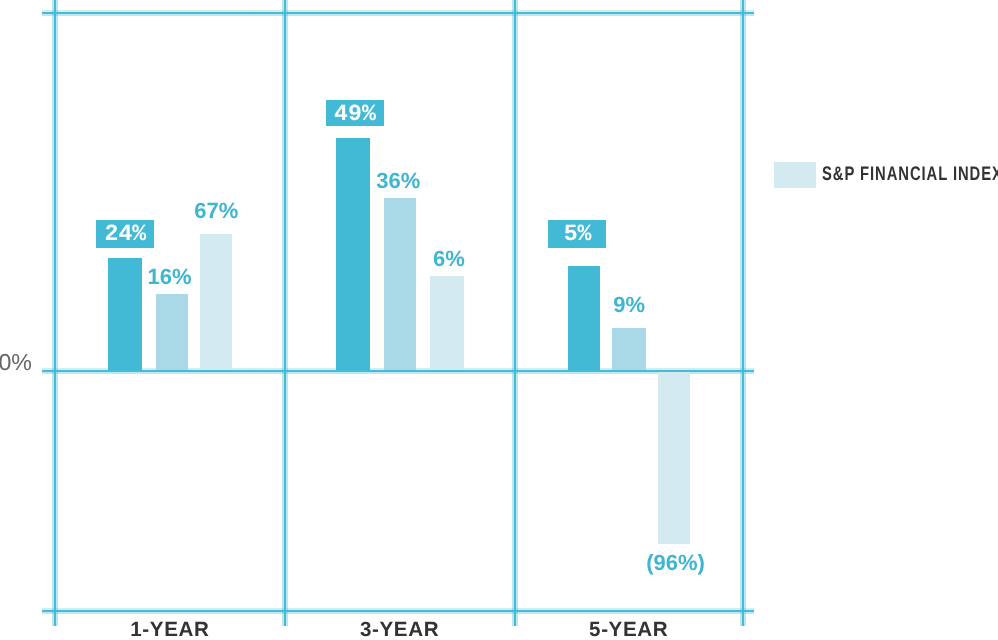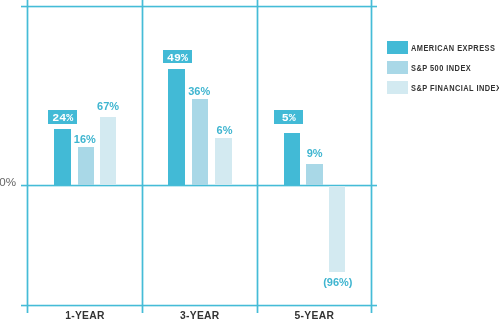--- a/index.html
+++ b/index.html
@@ -67,26 +67,18 @@
   </div>
   <div class="vlab" style="left:314.6px;top:147.1px">9%</div>
   <div class="vlab" style="left:337.8px;top:275.6px">(96%)</div>
 
   <div class="ytick">0%</div>
 
   <div class="xlab" style="left:84.95px">1-YEAR</div>
   <div class="xlab" style="left:199.8px">3-YEAR</div>
   <div class="xlab" style="left:314.35px">5-YEAR</div>
 
-  <div class="legrow" style="top:41.3px">
-    <div class="swatch" style="background:#42BAD6"></div>
-    <div class="legtxt">AMERICAN EXPRESS</div>
-  </div>
-  <div class="legrow" style="top:61.25px">
-    <div class="swatch" style="background:#A9D8E7"></div>
-    <div class="legtxt">S&amp;P 500 INDEX</div>
-  </div>
   <div class="legrow" style="top:81.2px">
     <div class="swatch" style="background:#D3EAF1"></div>
     <div class="legtxt">S&amp;P FINANCIAL INDEX</div>
   </div>
 
 </div>
 
 </body></html>

